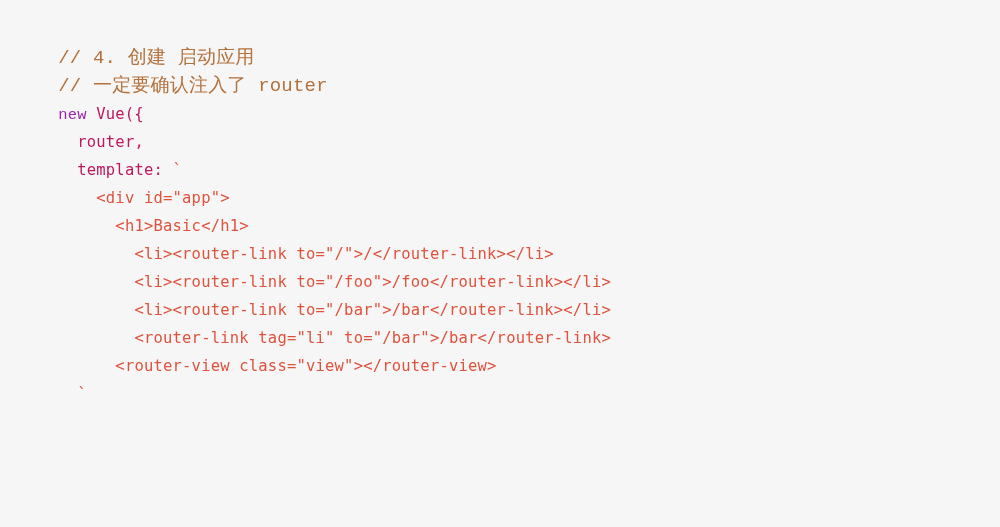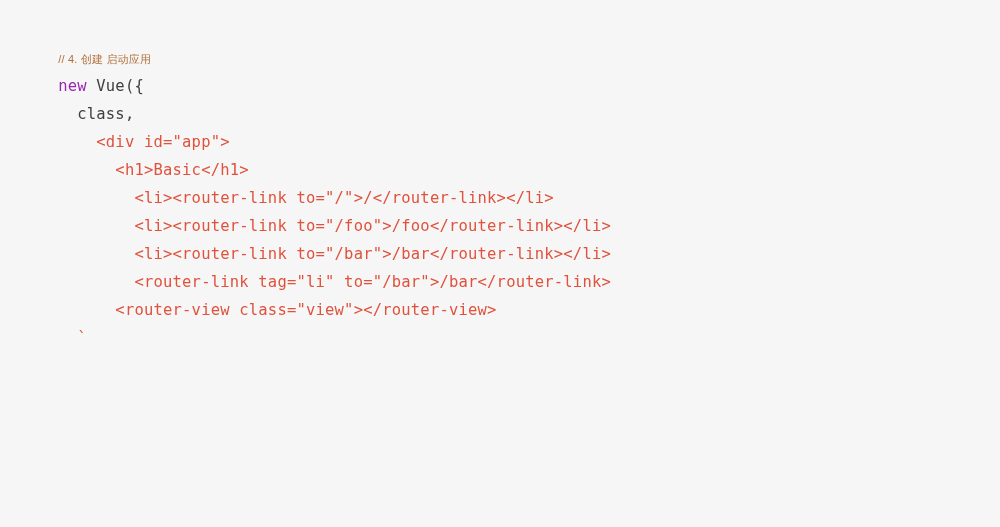--- a/index.html
+++ b/index.html
@@ -33,51 +33,58 @@
   .code-line.blank {
     color: transparent;
   }
   
   .tok-comment {
     color: #b3713b;
     font-style: normal;
   }
   .tok-keyword {
     color: #9b27b0;
+    font-family: Liberation Mono, monospace;
   }
   .tok-plain {
-    color: #404040;
+    color: #be185d;
   }
   .tok-template {
     color: #e0523c;
   }
   .cjk {
-    font-family: Liberation Sans, sans-serif;
-    font-size: 11px;
+    font-family: Liberation Mono, monospace;
+    font-size: 19px;
   }
 </style>
 </head>
 <body>
 
 <div id="code-block">
 
   <div class="code-line">
     <span class="tok-comment cjk">// 4. 创建 启动应用</span>
   </div>
 
+  <div class="code-line">
+    <span class="tok-comment cjk">// 一定要确认注入了 router</span>
+  </div>
 
 
   <div class="code-line">
     <span class="tok-keyword">new</span><span class="tok-plain"> Vue({</span>
   </div>
 
   <div class="code-line">
-    <span class="tok-plain">  </span><span class="tok-plain">class,</span>
+    <span class="tok-plain">  </span><span class="tok-plain">router,</span>
   </div>
 
+  <div class="code-line">
+    <span class="tok-plain">  </span><span class="tok-plain">template: </span><span class="tok-template">`</span>
+  </div>
 
   <div class="code-line">
     <span class="tok-plain">    </span><span class="tok-template">&lt;div id="app"&gt;</span>
   </div>
 
   <div class="code-line">
     <span class="tok-plain">      </span><span class="tok-template">&lt;h1&gt;Basic&lt;/h1&gt;</span>
   </div>
 
 

